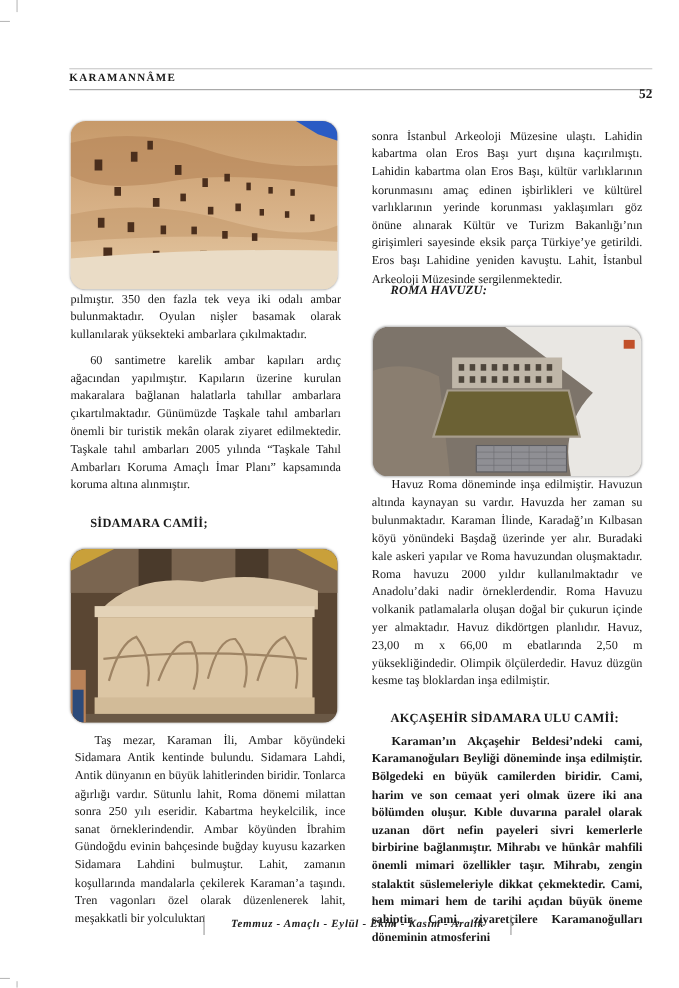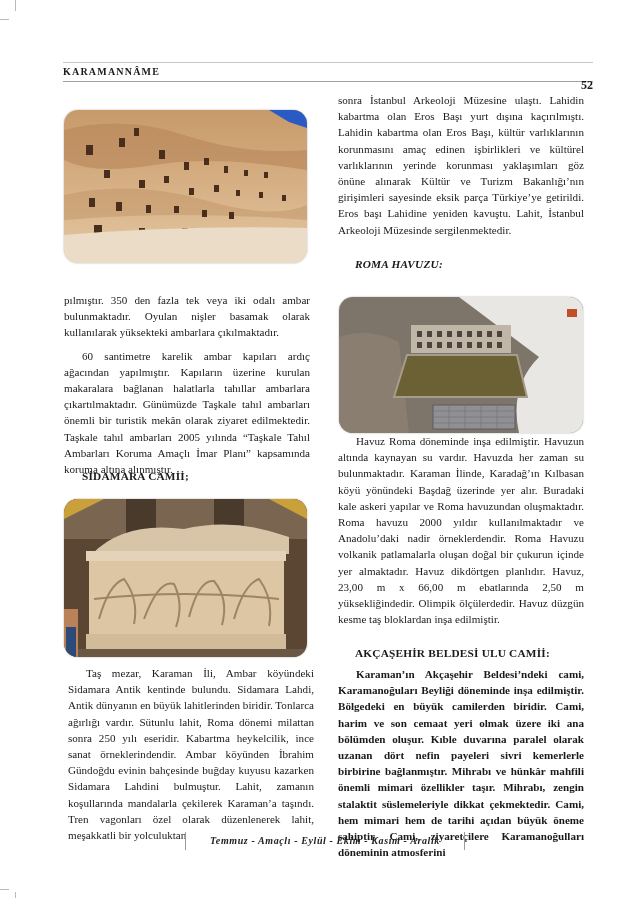--- a/index.html
+++ b/index.html
@@ -68,21 +68,21 @@
         <rect x="138" y="100" width="5" height="7"></rect>
         <rect x="165" y="102" width="5" height="7"></rect>
       <rect x="30" y="115" width="8" height="10"></rect>
         <rect x="75" y="118" width="6" height="8"></rect>
         <rect x="118" y="118" width="6" height="7"></rect>
     </g>
     <path d="M0,125 Q120,115 243,118 L243,153 L0,153 Z" fill="#eadcc6"></path>
   </svg>
 </div>
 
-<div class="col" style="left:64px;top:264px;margin-top:28px;">
+<div class="col" style="left:64px;top:264px;">
   <p>pılmıştır. 350 den fazla tek veya iki odalı ambar bulunmaktadır. Oyulan nişler basamak olarak kullanılarak yüksekteki ambarlara çıkılmaktadır.</p>
   <p class="indent" style="margin-top:7px;">60 santimetre karelik ambar kapıları ardıç ağacından yapılmıştır. Kapıların üzerine kurulan makaralara bağlanan halatlarla tahıllar ambarlara çıkartılmaktadır. Günümüzde Taşkale tahıl ambarları önemli bir turistik mekân olarak ziyaret edilmektedir. Taşkale tahıl ambarları 2005 yılında “Taşkale Tahıl Ambarları Koruma Amaçlı İmar Planı” kapsamında koruma altına alınmıştır.</p>
 </div>
 
 <div class="col h" style="left:82px;top:468px;">SİDAMARA CAMİİ;</div>
 
 <div class="photo" style="left:64px;top:499px;width:243px;height:158px;" title="Sidamara Lahdi — carved marble sarcophagus in museum">
   <svg width="243" height="158" viewBox="0 0 243 158">
     <rect width="243" height="158" fill="#5a4633"></rect>
     <rect x="0" y="0" width="243" height="40" fill="#7a6550"></rect>
@@ -104,21 +104,21 @@
     <rect x="0" y="150" width="243" height="8" fill="#6a5845"></rect>
     <rect x="0" y="110" width="14" height="48" fill="#b98258"></rect>
     <rect x="2" y="128" width="10" height="30" fill="#2c4a7a"></rect>
   </svg>
 </div>
 
 <div class="col" style="left:68px;top:665px;">
   <p class="indent">Taş mezar, Karaman İli, Ambar köyündeki Sidamara Antik kentinde bulundu. Sidamara Lahdi, Antik dünyanın en büyük lahitlerinden biridir. Tonlarca ağırlığı vardır. Sütunlu lahit, Roma dönemi milattan sonra 250 yılı eseridir.  Kabartma heykelcilik, ince sanat örneklerindendir. Ambar köyünden İbrahim Gündoğdu evinin bahçesinde buğday kuyusu kazarken Sidamara Lahdini bulmuştur. Lahit,  zamanın koşullarında mandalarla çekilerek Karaman’a taşındı. Tren vagonları özel olarak düzenlenerek lahit,  meşakkatli bir yolculuktan</p>
 </div>
 
-<div class="col" style="left:338px;top:92px;">
+<div class="col" style="left:338px;top:116px;">
   <p>sonra İstanbul Arkeoloji Müzesine ulaştı. Lahidin kabartma olan Eros Başı yurt dışına kaçırılmıştı. Lahidin kabartma olan Eros Başı,  kültür varlıklarının korunmasını amaç edinen işbirlikleri ve kültürel varlıklarının yerinde korunması yaklaşımları göz önüne alınarak Kültür ve Turizm Bakanlığı’nın girişimleri sayesinde eksik parça Türkiye’ye getirildi. Eros başı Lahidine yeniden kavuştu.  Lahit,  İstanbul Arkeoloji Müzesinde sergilenmektedir.</p>
 </div>
 
 <div class="col h" style="left:355px;top:256px;font-style:italic;">ROMA HAVUZU:</div>
 
 <div class="photo" style="left:339px;top:297px;width:244px;height:136px;" title="Roma Havuzu — ancient Roman pool with water and ruined arcade">
   <svg width="244" height="136" viewBox="0 0 244 136">
     <rect width="244" height="136" fill="#7d746a"></rect>
     <path d="M120,0 L244,0 L244,136 L180,136 Q170,90 200,60 Q160,30 120,0 Z" fill="#e9e7e3"></path>
     <path d="M0,40 Q30,30 60,45 L70,136 L0,136 Z" fill="#8a7e70"></path>
@@ -155,19 +155,19 @@
         <line x1="158" y1="108" x2="158" y2="132"></line>
     </g>
     <rect x="228" y="12" width="10" height="8" fill="#c1502a"></rect>
   </svg>
 </div>
 
 <div class="col" style="left:338px;top:433px;">
   <p class="indent">Havuz Roma döneminde inşa edilmiştir. Havuzun altında kaynayan su vardır. Havuzda her zaman su bulunmaktadır. Karaman İlinde, Karadağ’ın Kılbasan köyü yönündeki Başdağ üzerinde yer alır. Buradaki kale askeri yapılar ve Roma havuzundan oluşmaktadır.  Roma havuzu 2000 yıldır kullanılmaktadır ve Anadolu’daki nadir örneklerdendir. Roma Havuzu volkanik patlamalarla oluşan doğal bir çukurun içinde yer almaktadır. Havuz dikdörtgen planlıdır.  Havuz,  23,00 m x 66,00 m ebatlarında 2,50 m yüksekliğindedir. Olimpik ölçülerdedir. Havuz düzgün kesme taş bloklardan inşa edilmiştir.</p>
 </div>
 
-<div class="col h" style="left:355px;top:645px;">AKÇAŞEHİR BELDESİ ULU CAMİİ:</div>
+<div class="col h" style="left:355px;top:645px;">AKÇAŞEHİR SİDAMARA ULU CAMİİ:</div>
 
 <div class="col" style="left:338px;top:666px;font-weight:bold;">
   <p class="indent">Karaman’ın Akçaşehir Beldesi’ndeki cami, Karamanoğuları Beyliği döneminde inşa edilmiştir. Bölgedeki en büyük camilerden biridir.  Cami, harim  ve son cemaat yeri olmak üzere iki ana bölümden oluşur. Kıble duvarına paralel olarak uzanan dört nefin payeleri sivri kemerlerle birbirine bağlanmıştır. Mihrabı ve hünkâr mahfili önemli mimari özellikler taşır. Mihrabı, zengin  stalaktit süslemeleriyle dikkat çekmektedir. Cami,  hem mimari hem de tarihi açıdan büyük öneme sahiptir.  Cami, ziyaretçilere Karamanoğulları döneminin atmosferini</p>
 </div>
 
 <div class="footer">Temmuz - Amaçlı - Eylül - Ekim - Kasım - Aralık</div>
 
 </body></html>

